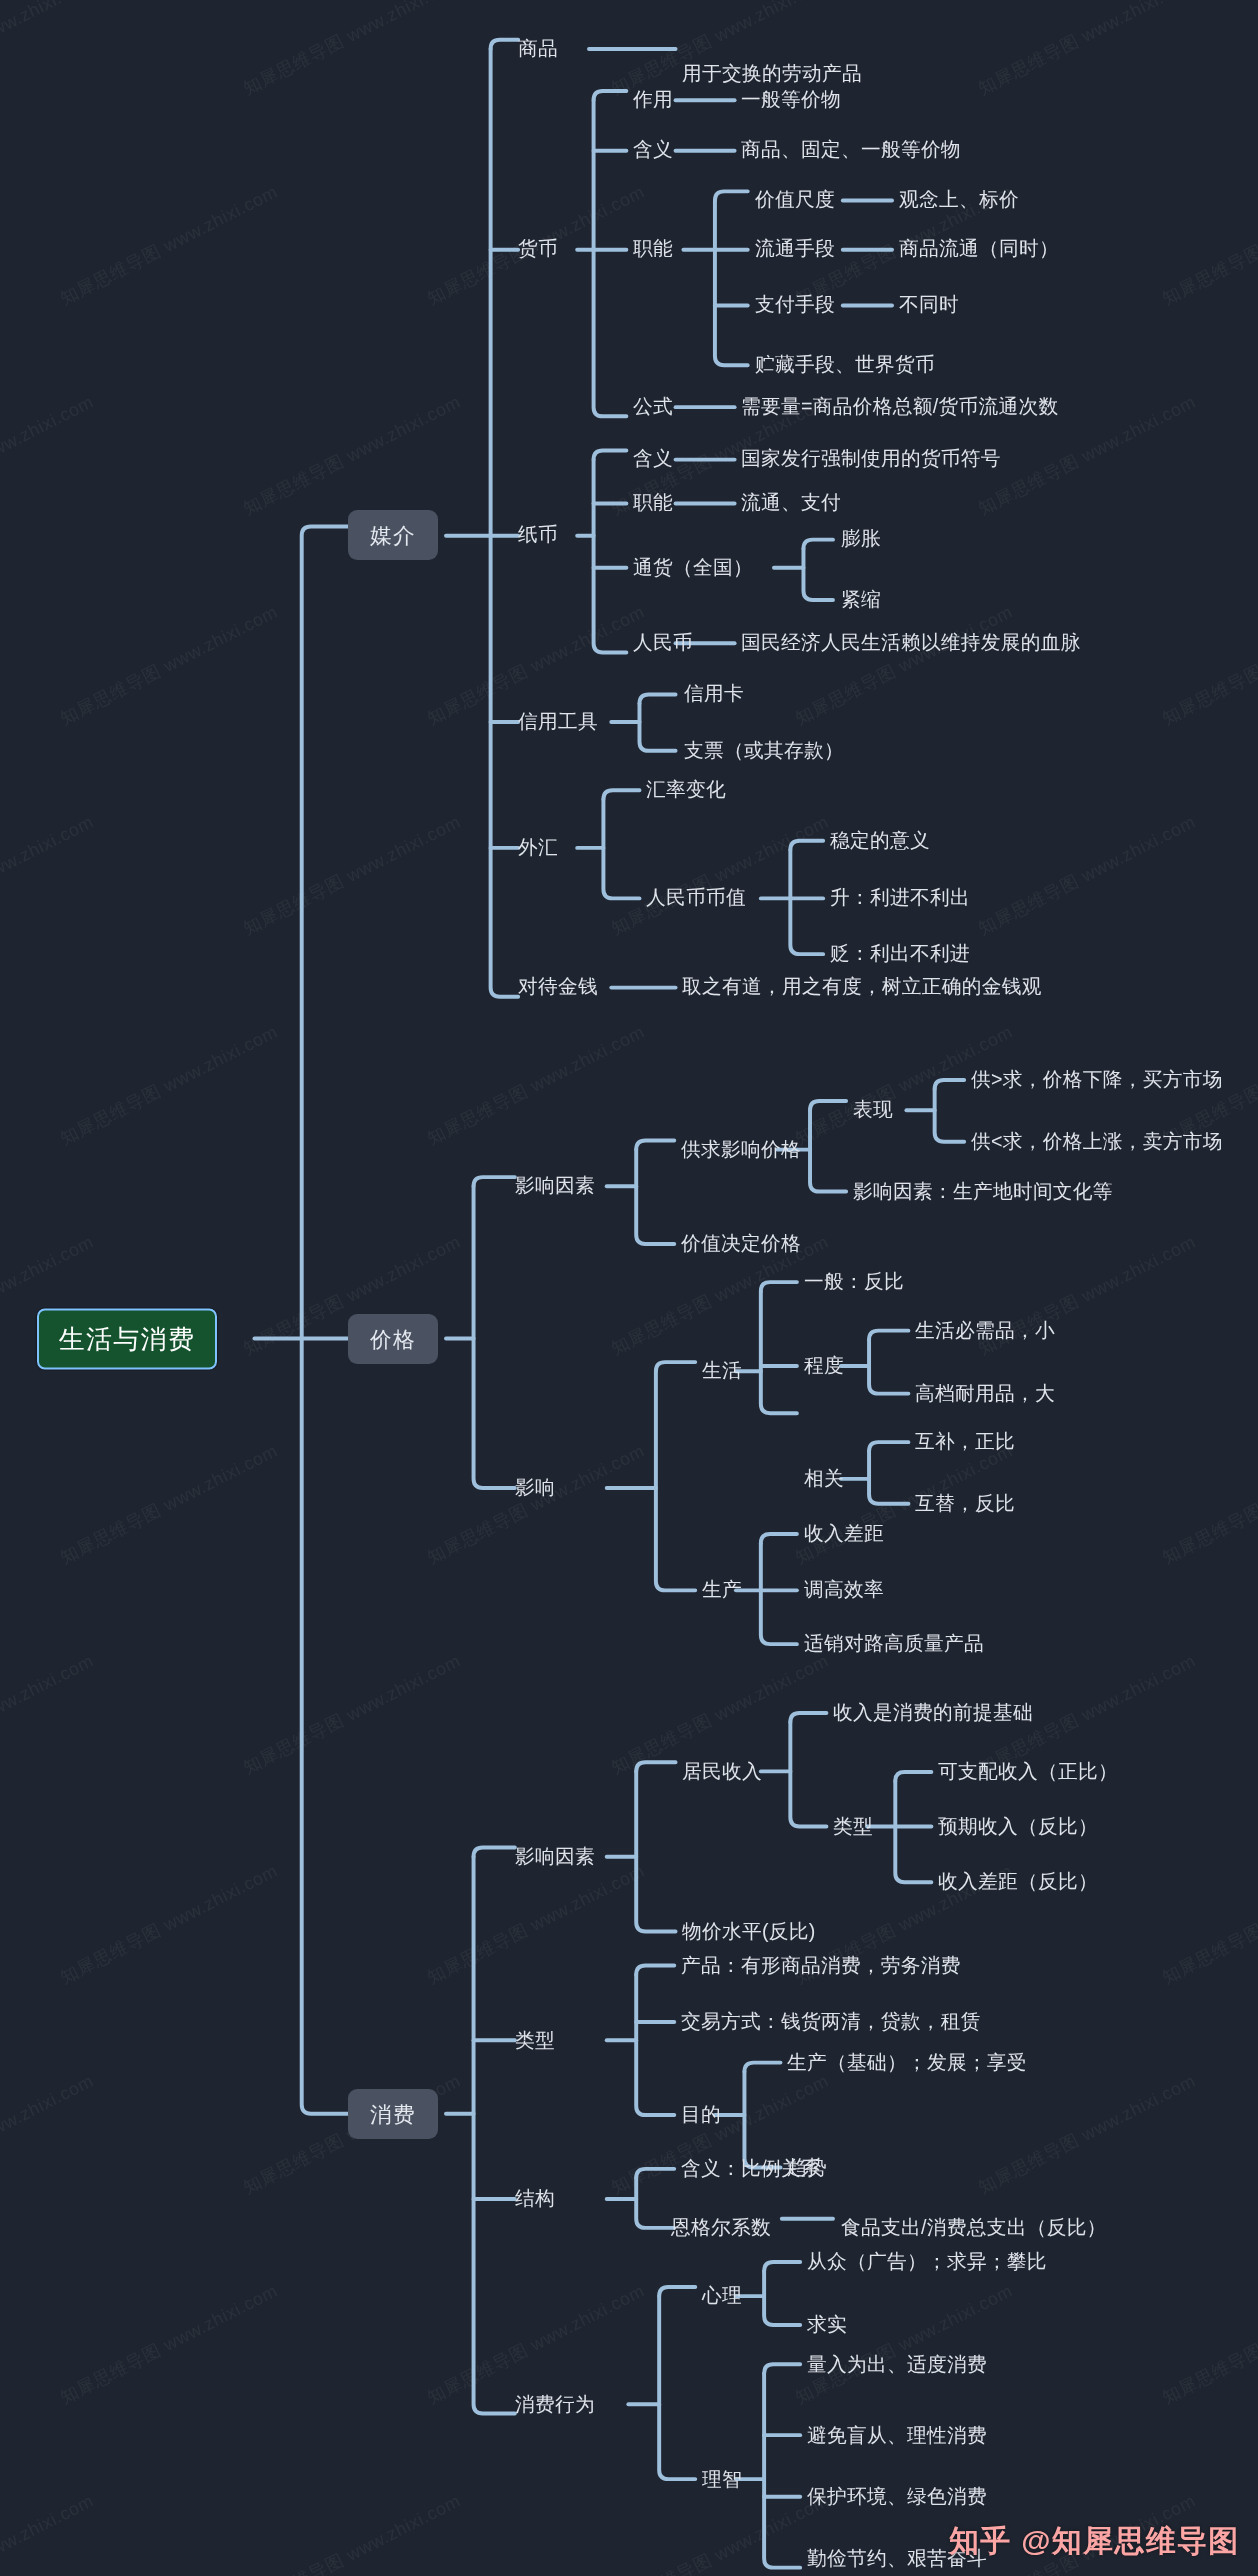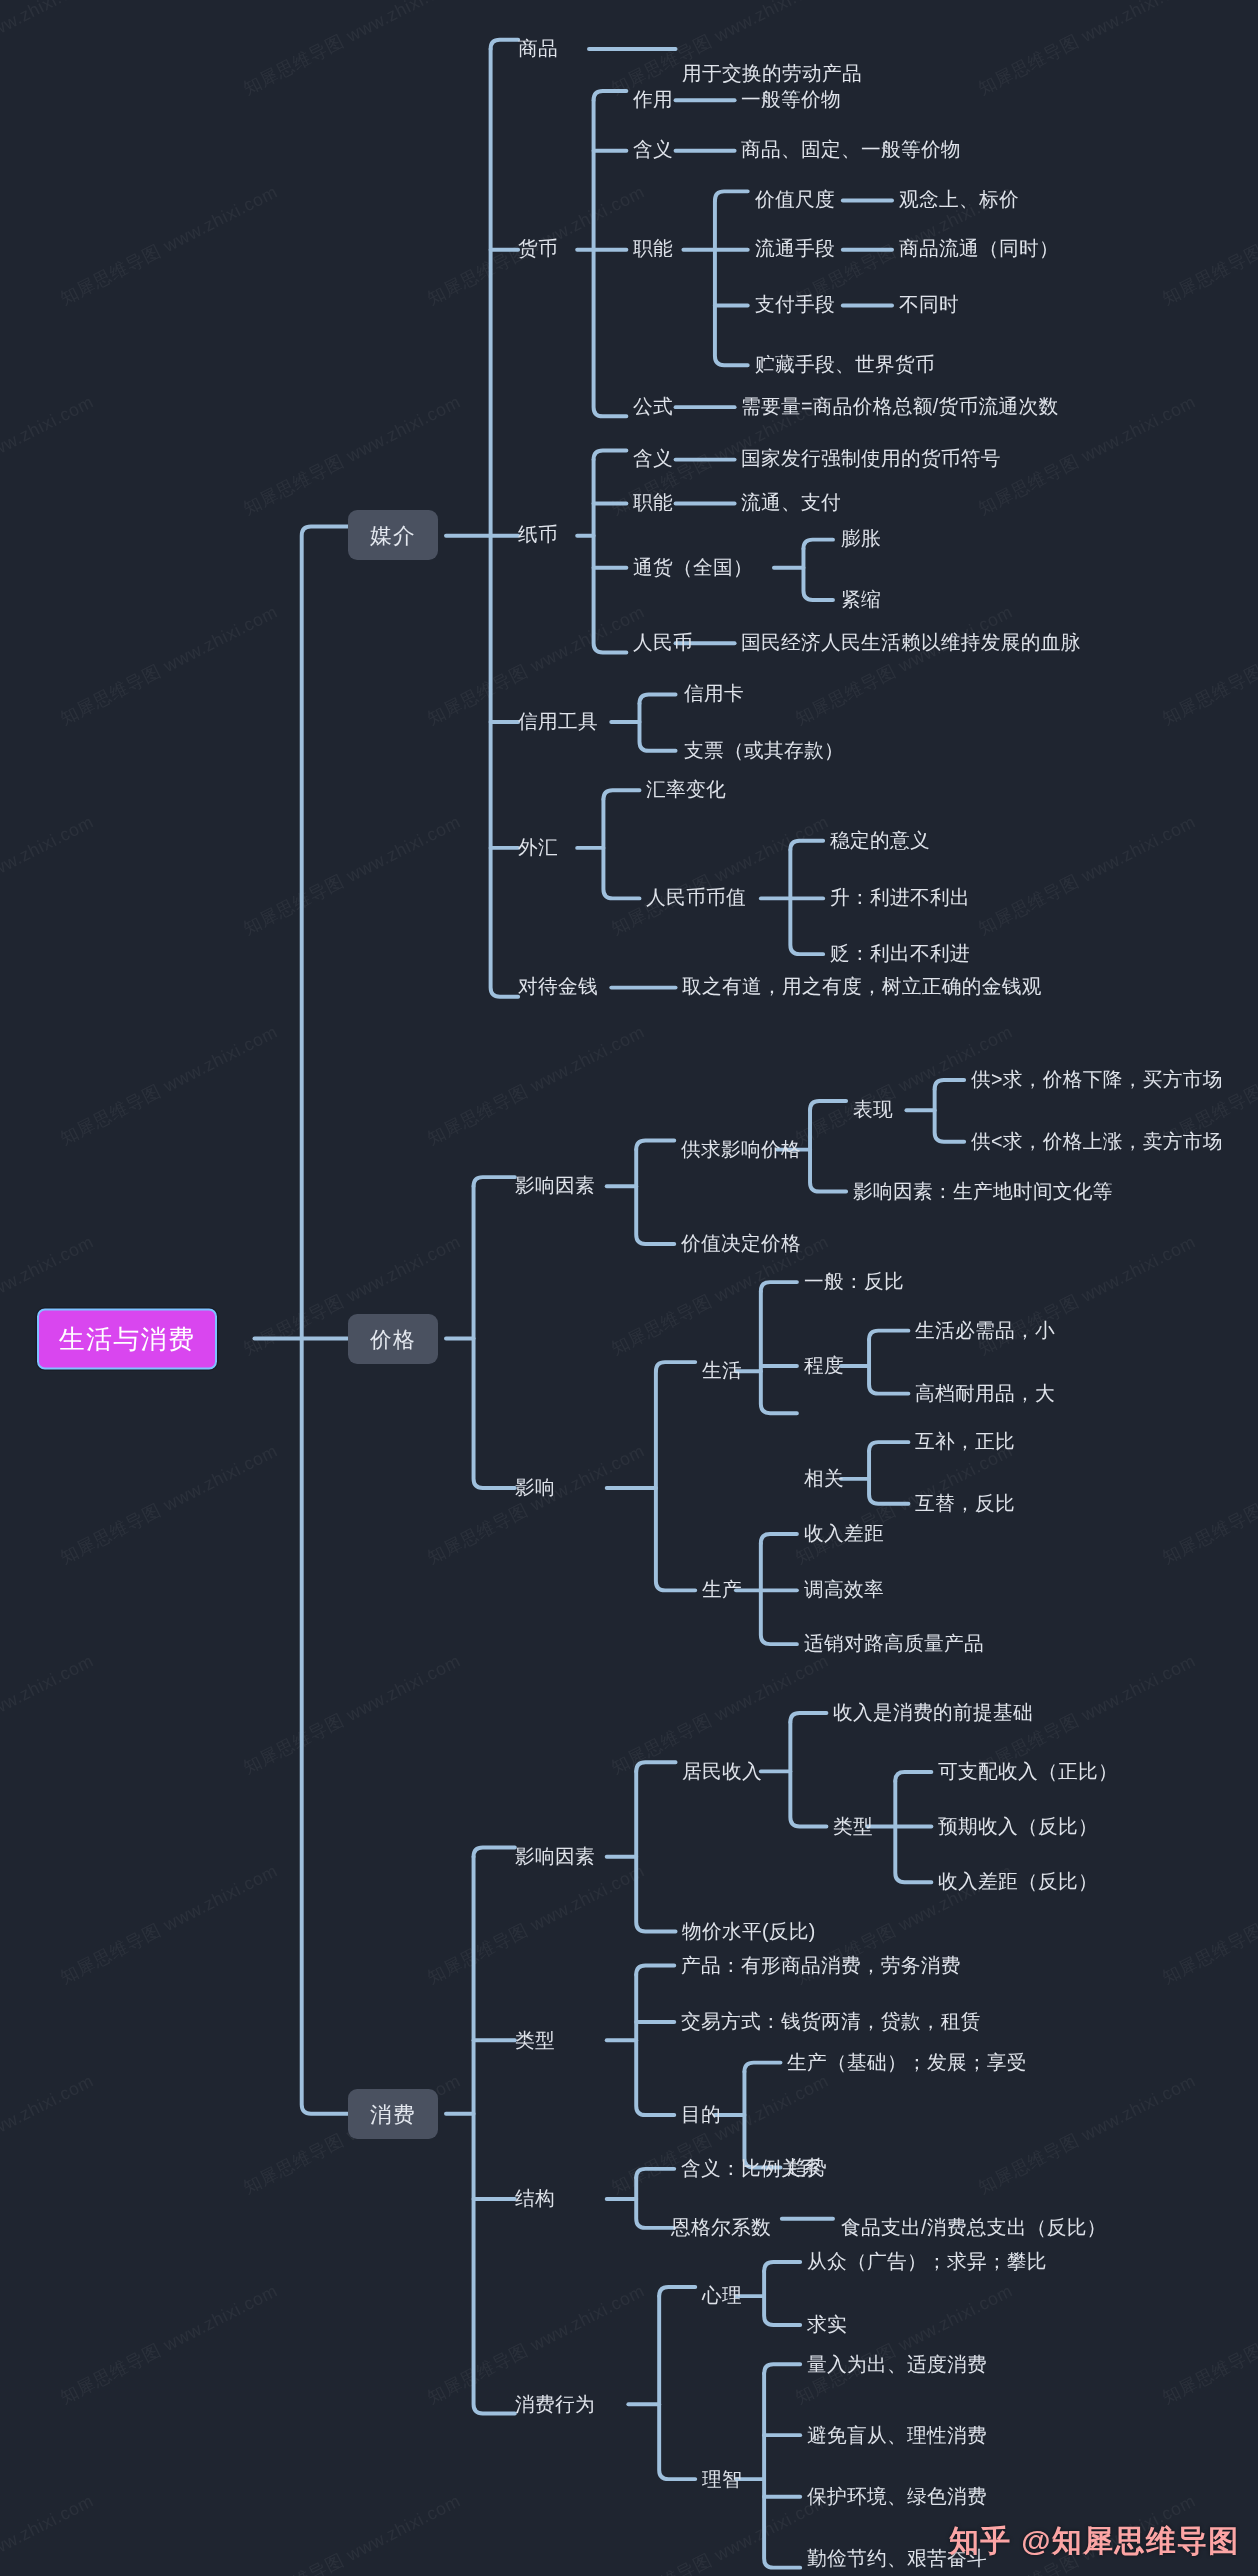--- a/index.html
+++ b/index.html
@@ -19,21 +19,21 @@
     color: #dfe3ea;
     font-size: 19.7px;
     line-height: 1.1;
     white-space: nowrap;
     letter-spacing: 0.3px;
     transform: translateY(-50%);
   }
   .root {
     position:absolute;
     transform: translateY(-50%);
-    background:#d946ef;
+    background:#14532d;
     border:2px solid #7fc2ff;
     border-radius:7.9px;
     color:#ffffff;
     font-size:26px;
     padding:11px 19.7px;
     white-space:nowrap;
     letter-spacing:1.3px;
     box-shadow:0 0 0 1.3px rgba(0,0,0,.25);
   }
   .branch {

